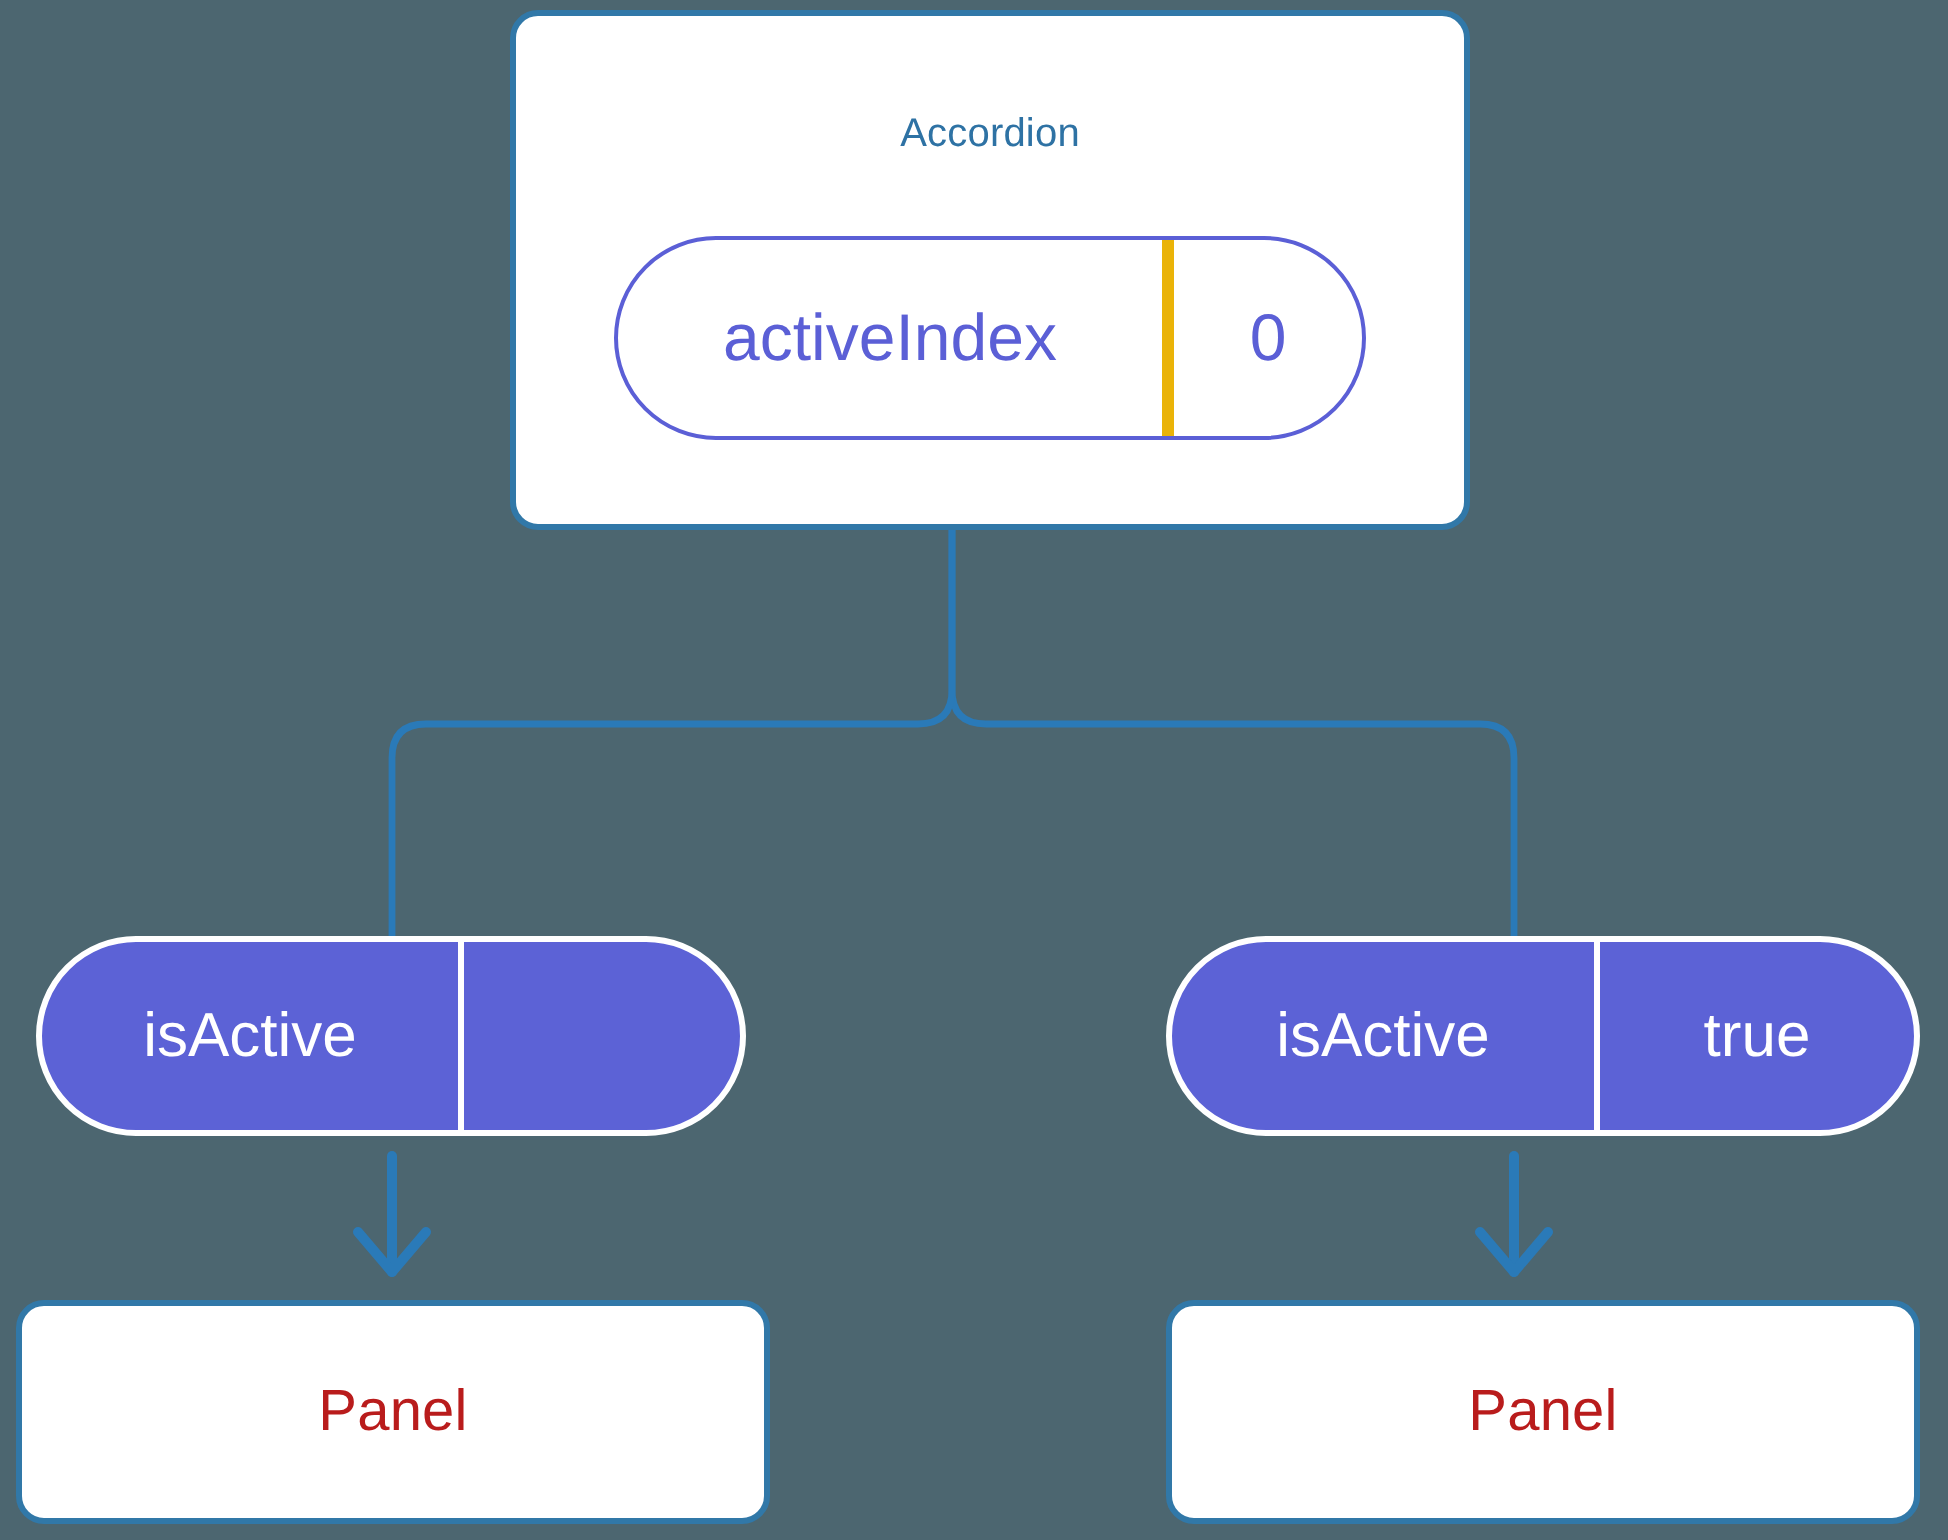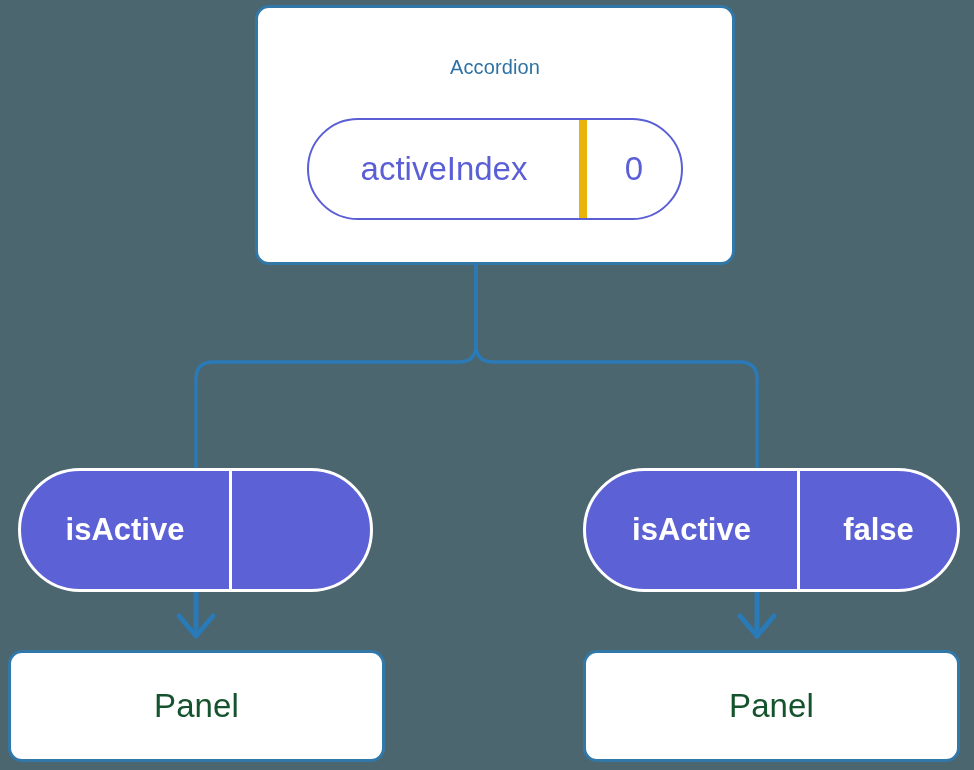--- a/index.html
+++ b/index.html
@@ -59,22 +59,22 @@
     position: absolute;
     left: 0;
     right: 0;
     top: 48px;
     text-align: center;
     color: #2e72a4;
     font-size: 20px;
     letter-spacing: 0.1px;
   }
   .panel-title {
-    color: #14532d;
-    font-size: 33px;
+    color: #b91c1c;
+    font-size: 29px;
     letter-spacing: 0.1px;
   }
 
   
   .pill {
     position: absolute;
     z-index: 3;
     display: flex;
     align-items: stretch;
     box-sizing: border-box;
@@ -94,37 +94,36 @@
   .pill.outline {
     left: 307px;
     top: 118px;
     width: 376px;
     height: 102px;
     border: 2px solid #5b5fd6;
     background: transparent;
   }
   .pill.outline .pill-key {
     flex: 0 0 278px;
-    border-right: 8px solid #eab308;
+    border-right: 6px solid #eab308;
     color: #5b5fd6;
     font-size: 33px;
   }
   .pill.outline .pill-val {
     flex: 1 1 auto;
     color: #5b5fd6;
     font-size: 33px;
   }
 
   
   .pill.filled {
     top: 468px;
-    height: 124px;
+    height: 100px;
     background: #5c62d6;
     border: 3px solid #ffffff;
-    font-weight: bold;
   }
   .pill.filled .pill-key,
   .pill.filled .pill-val {
     color: #ffffff;
     font-size: 31px;
   }
   .pill.filled .pill-key {
     border-right: 3px solid #ffffff;
   }
 
@@ -165,20 +164,20 @@
   <div class="pill filled" id="pill-active-true">
     <span class="pill-key">isActive</span>
   </div>
 
   <div class="card panel-card" id="panel-card-left">
     <div class="panel-title">Panel</div>
   </div>
 
   <div class="pill filled" id="pill-active-false">
     <span class="pill-key">isActive</span>
-    <span class="pill-val">false</span>
+    <span class="pill-val">true</span>
   </div>
 
   <div class="card panel-card" id="panel-card-right">
     <div class="panel-title">Panel</div>
   </div>
 
 </div>
 
 </body></html>

